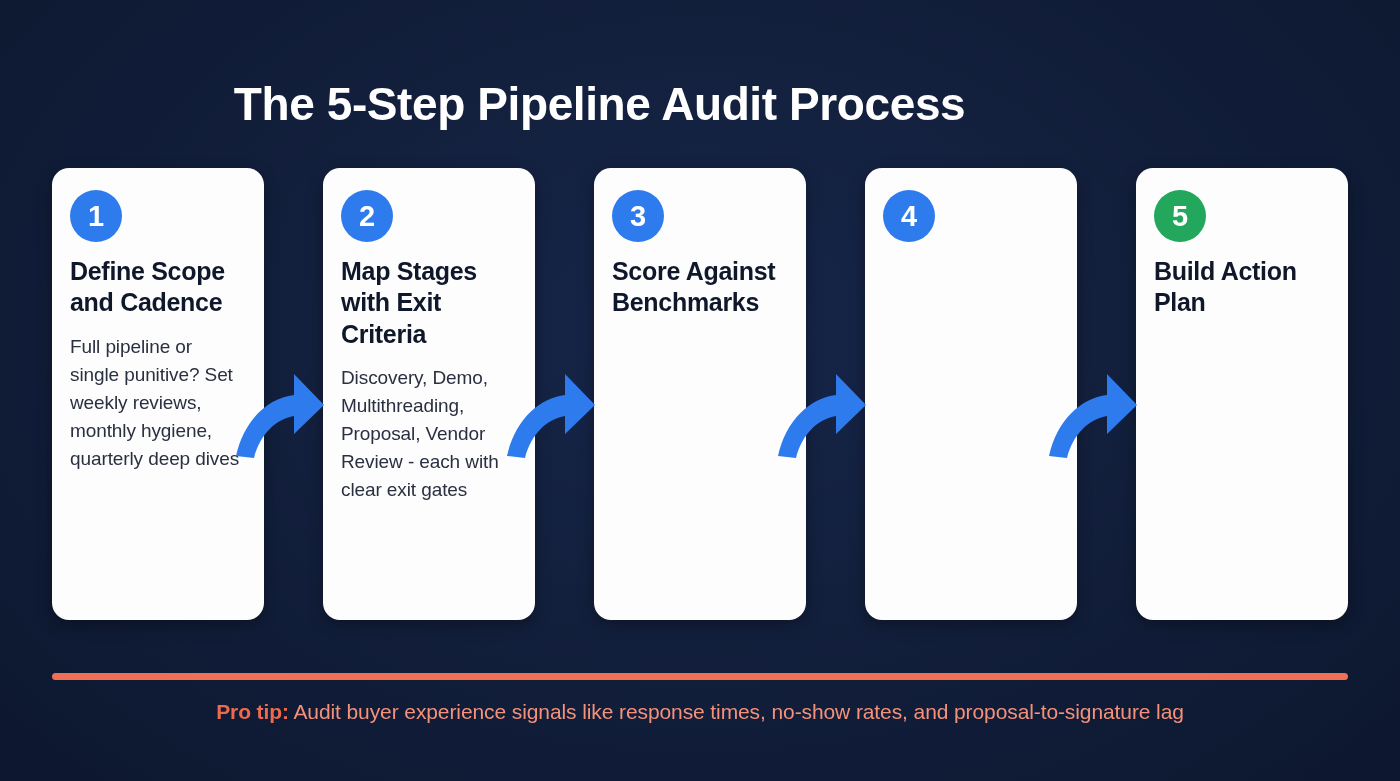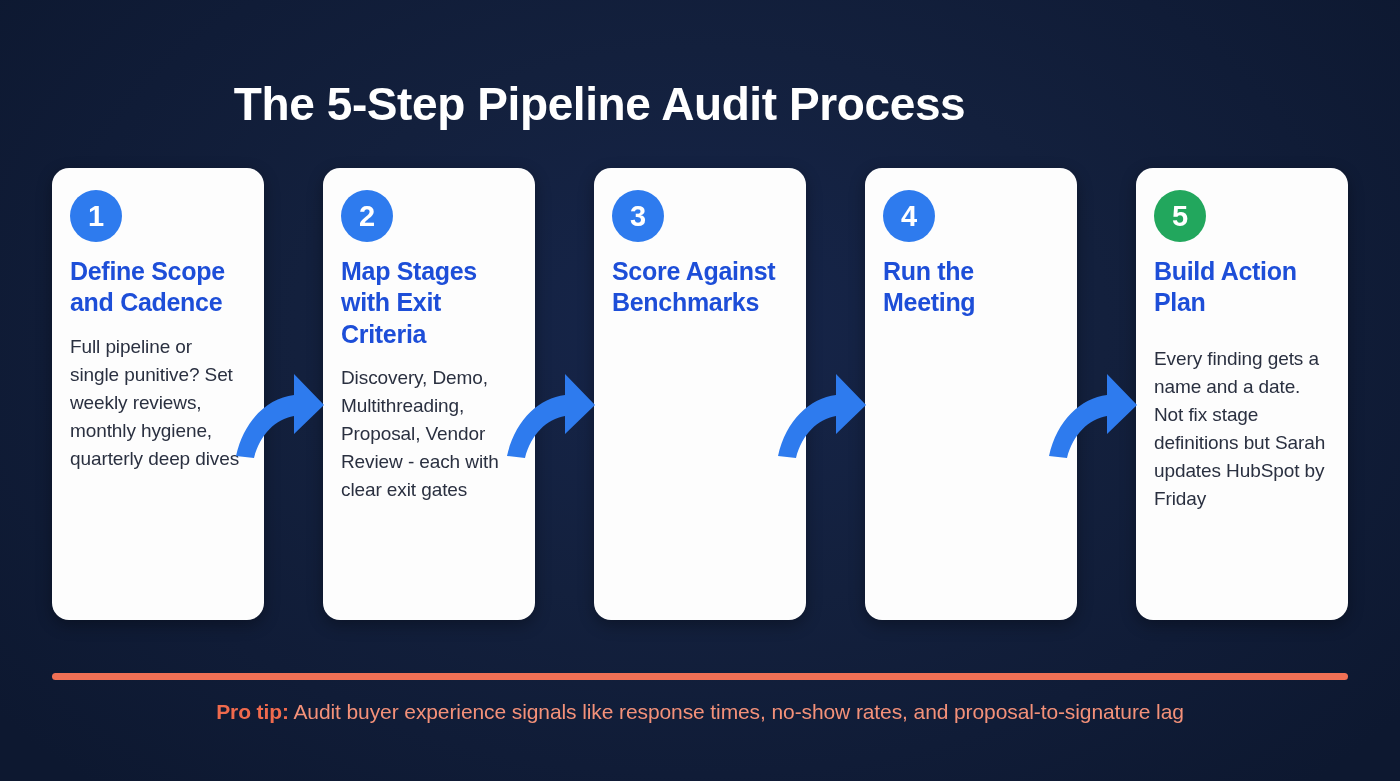--- a/index.html
+++ b/index.html
@@ -71,21 +71,21 @@
     font-weight: bold;
     display: flex;
     align-items: center;
     justify-content: center;
     line-height: 1;
     margin-bottom: 14px;
   }
   .step-badge.green { background: #22a75d; }
 
   .step-title {
-    color: #1d4ed8;
+    color: #0f172a;
     font-size: 25px;
     font-weight: bold;
     line-height: 1.25;
     letter-spacing: -0.3px;
     margin: 12px 0 14px 0;
     max-width: 180px;
   }
 
   .step-body {
     color: #2a3040;
@@ -155,27 +155,25 @@
       <p class="step-body">Discovery, Demo, Multithreading, Proposal, Vendor Review - each with clear exit gates</p>
     </div>
 
     <div class="step-card">
       <div class="step-badge">3</div>
       <div class="step-title">Score Against Benchmarks</div>
     </div>
 
     <div class="step-card offset-body">
       <div class="step-badge">4</div>
-      <div class="step-title">Run the Meeting</div>
     </div>
 
     <div class="step-card offset-body">
       <div class="step-badge green">5</div>
       <div class="step-title">Build Action Plan</div>
-      <p class="step-body">Every finding gets a name and a date. Not fix stage definitions but Sarah updates HubSpot by Friday</p>
     </div>
 
   </div>
 
   <div class="arrow-connector" style="left:234px;">
     <span>
       <svg viewBox="0 0 92 96" xmlns="http://www.w3.org/2000/svg">
         <path d="M2 94 C 10 58, 34 36, 60 33 L 60 12 L 90 43 L 60 72 L 60 54 C 42 57, 26 72, 20 96 Z" fill="#2e7bee"></path>
       </svg>
     </span>

